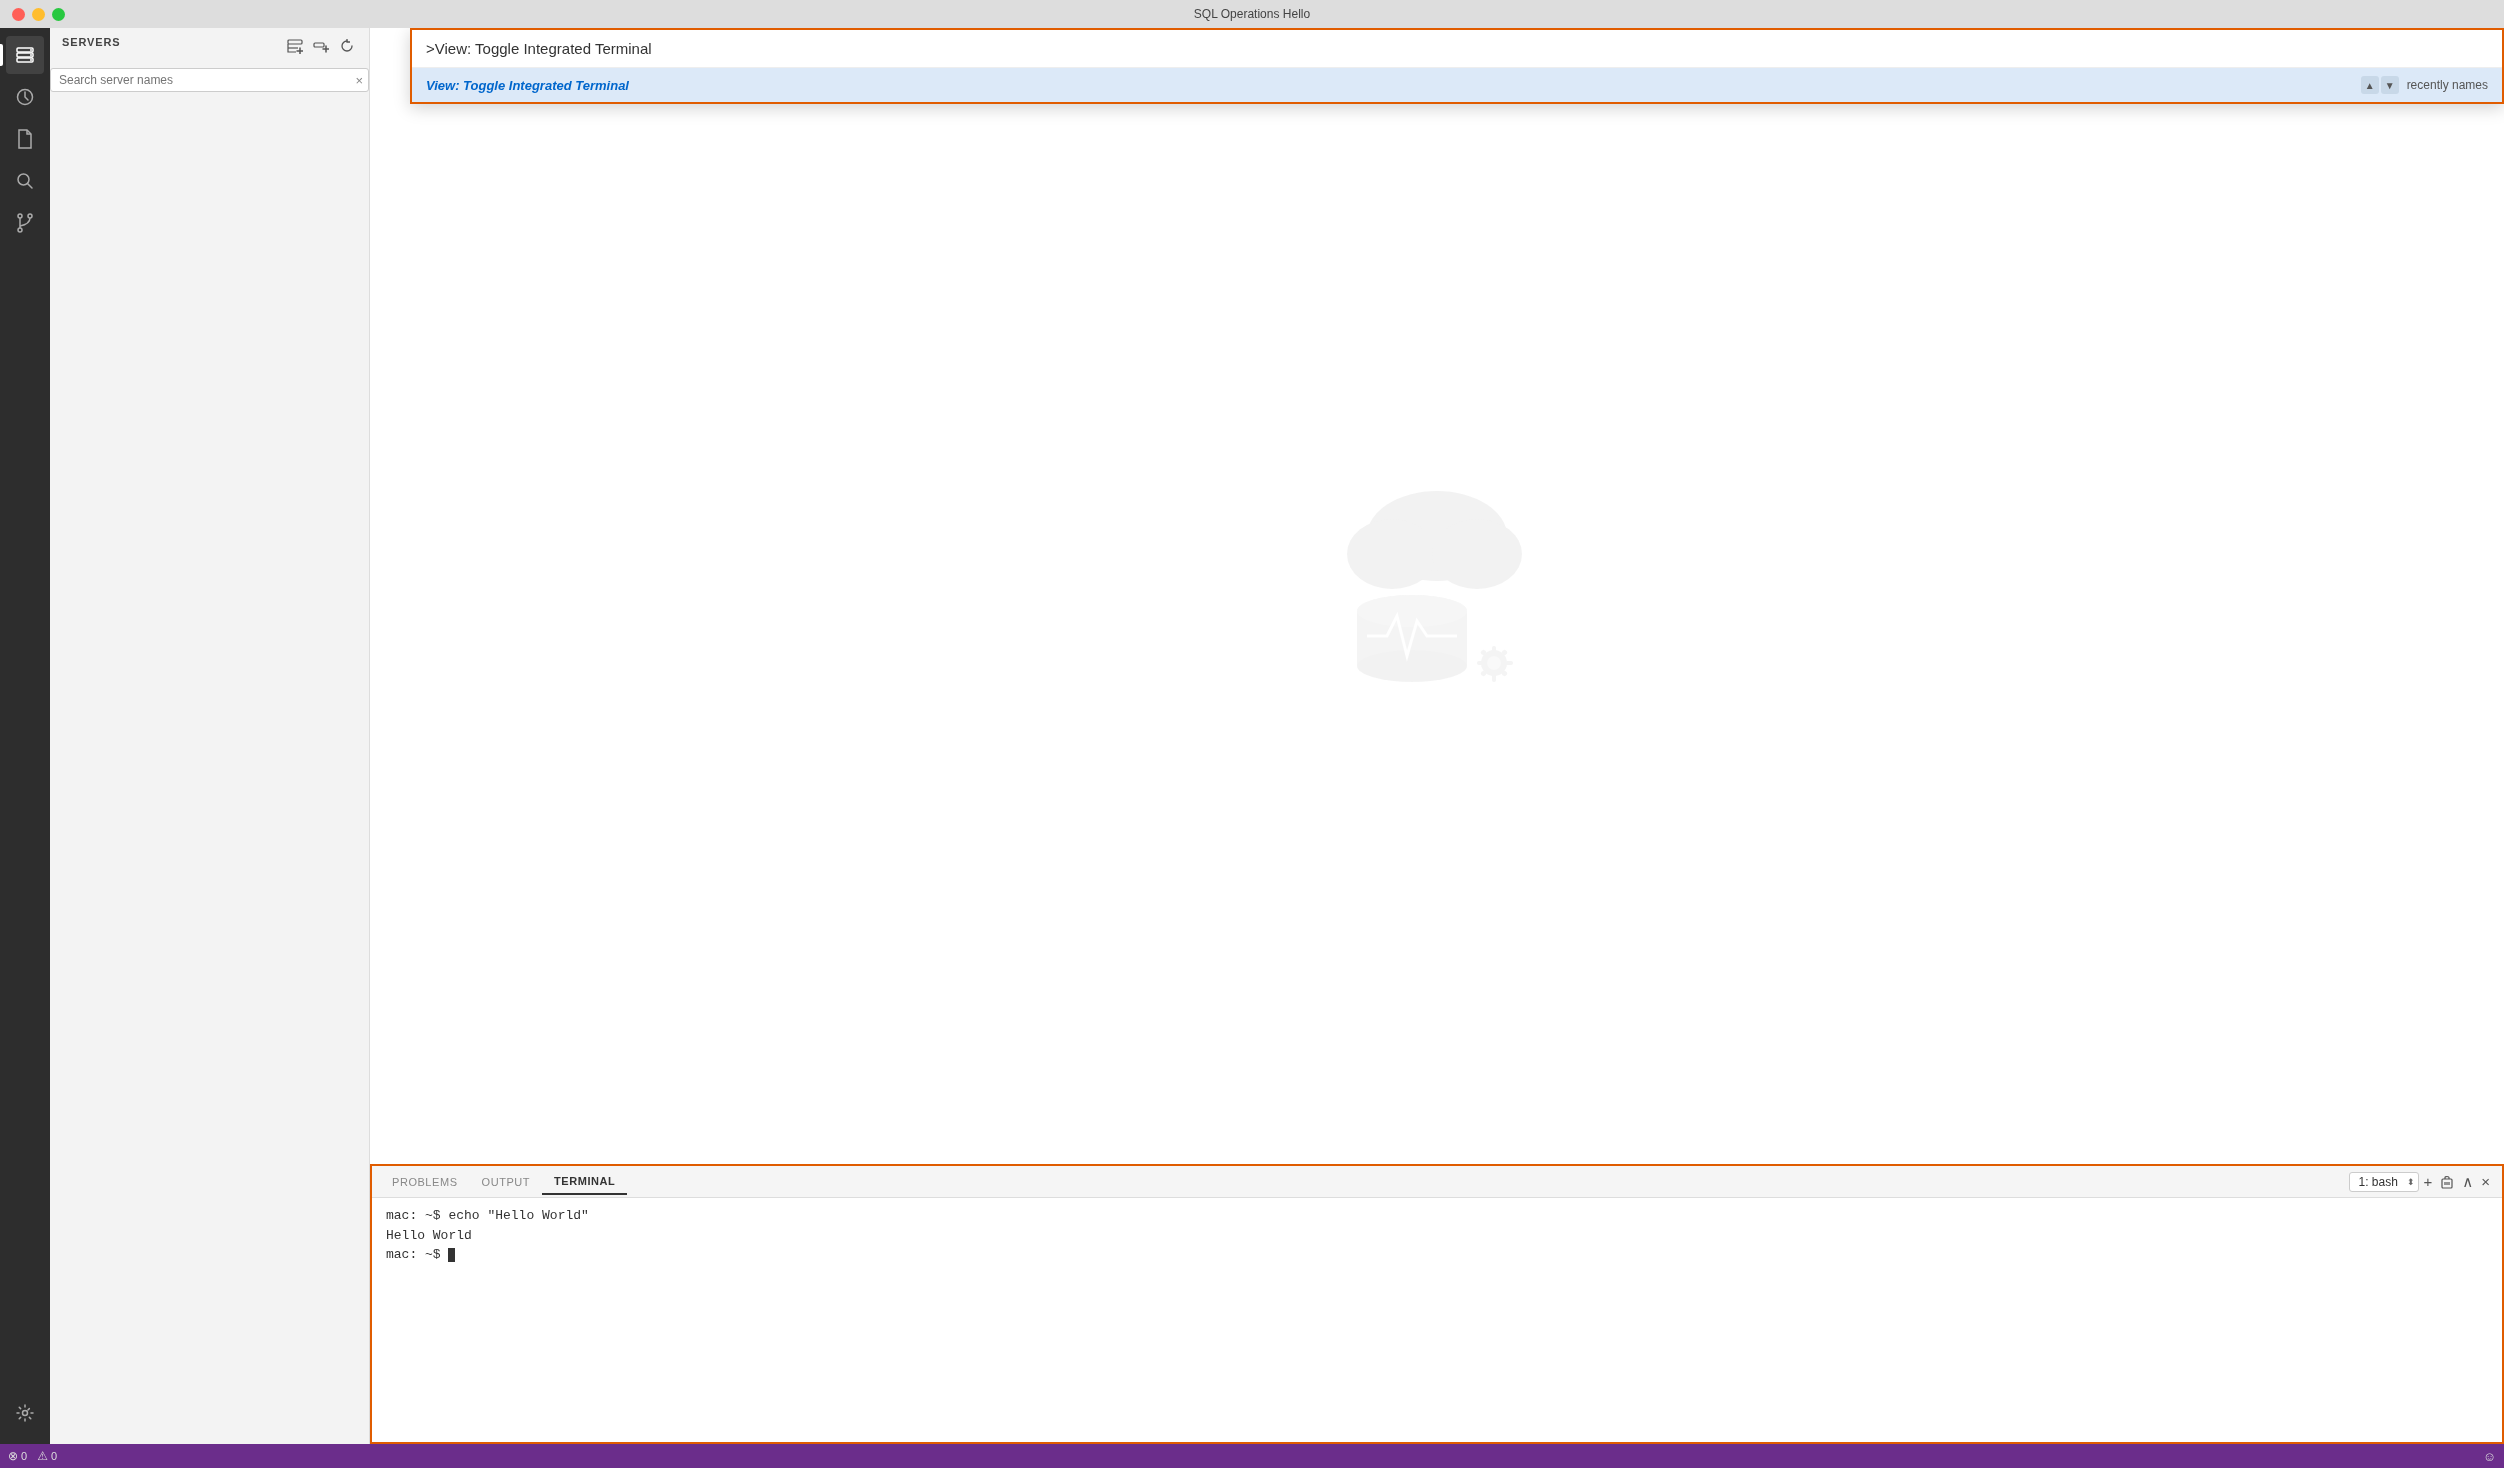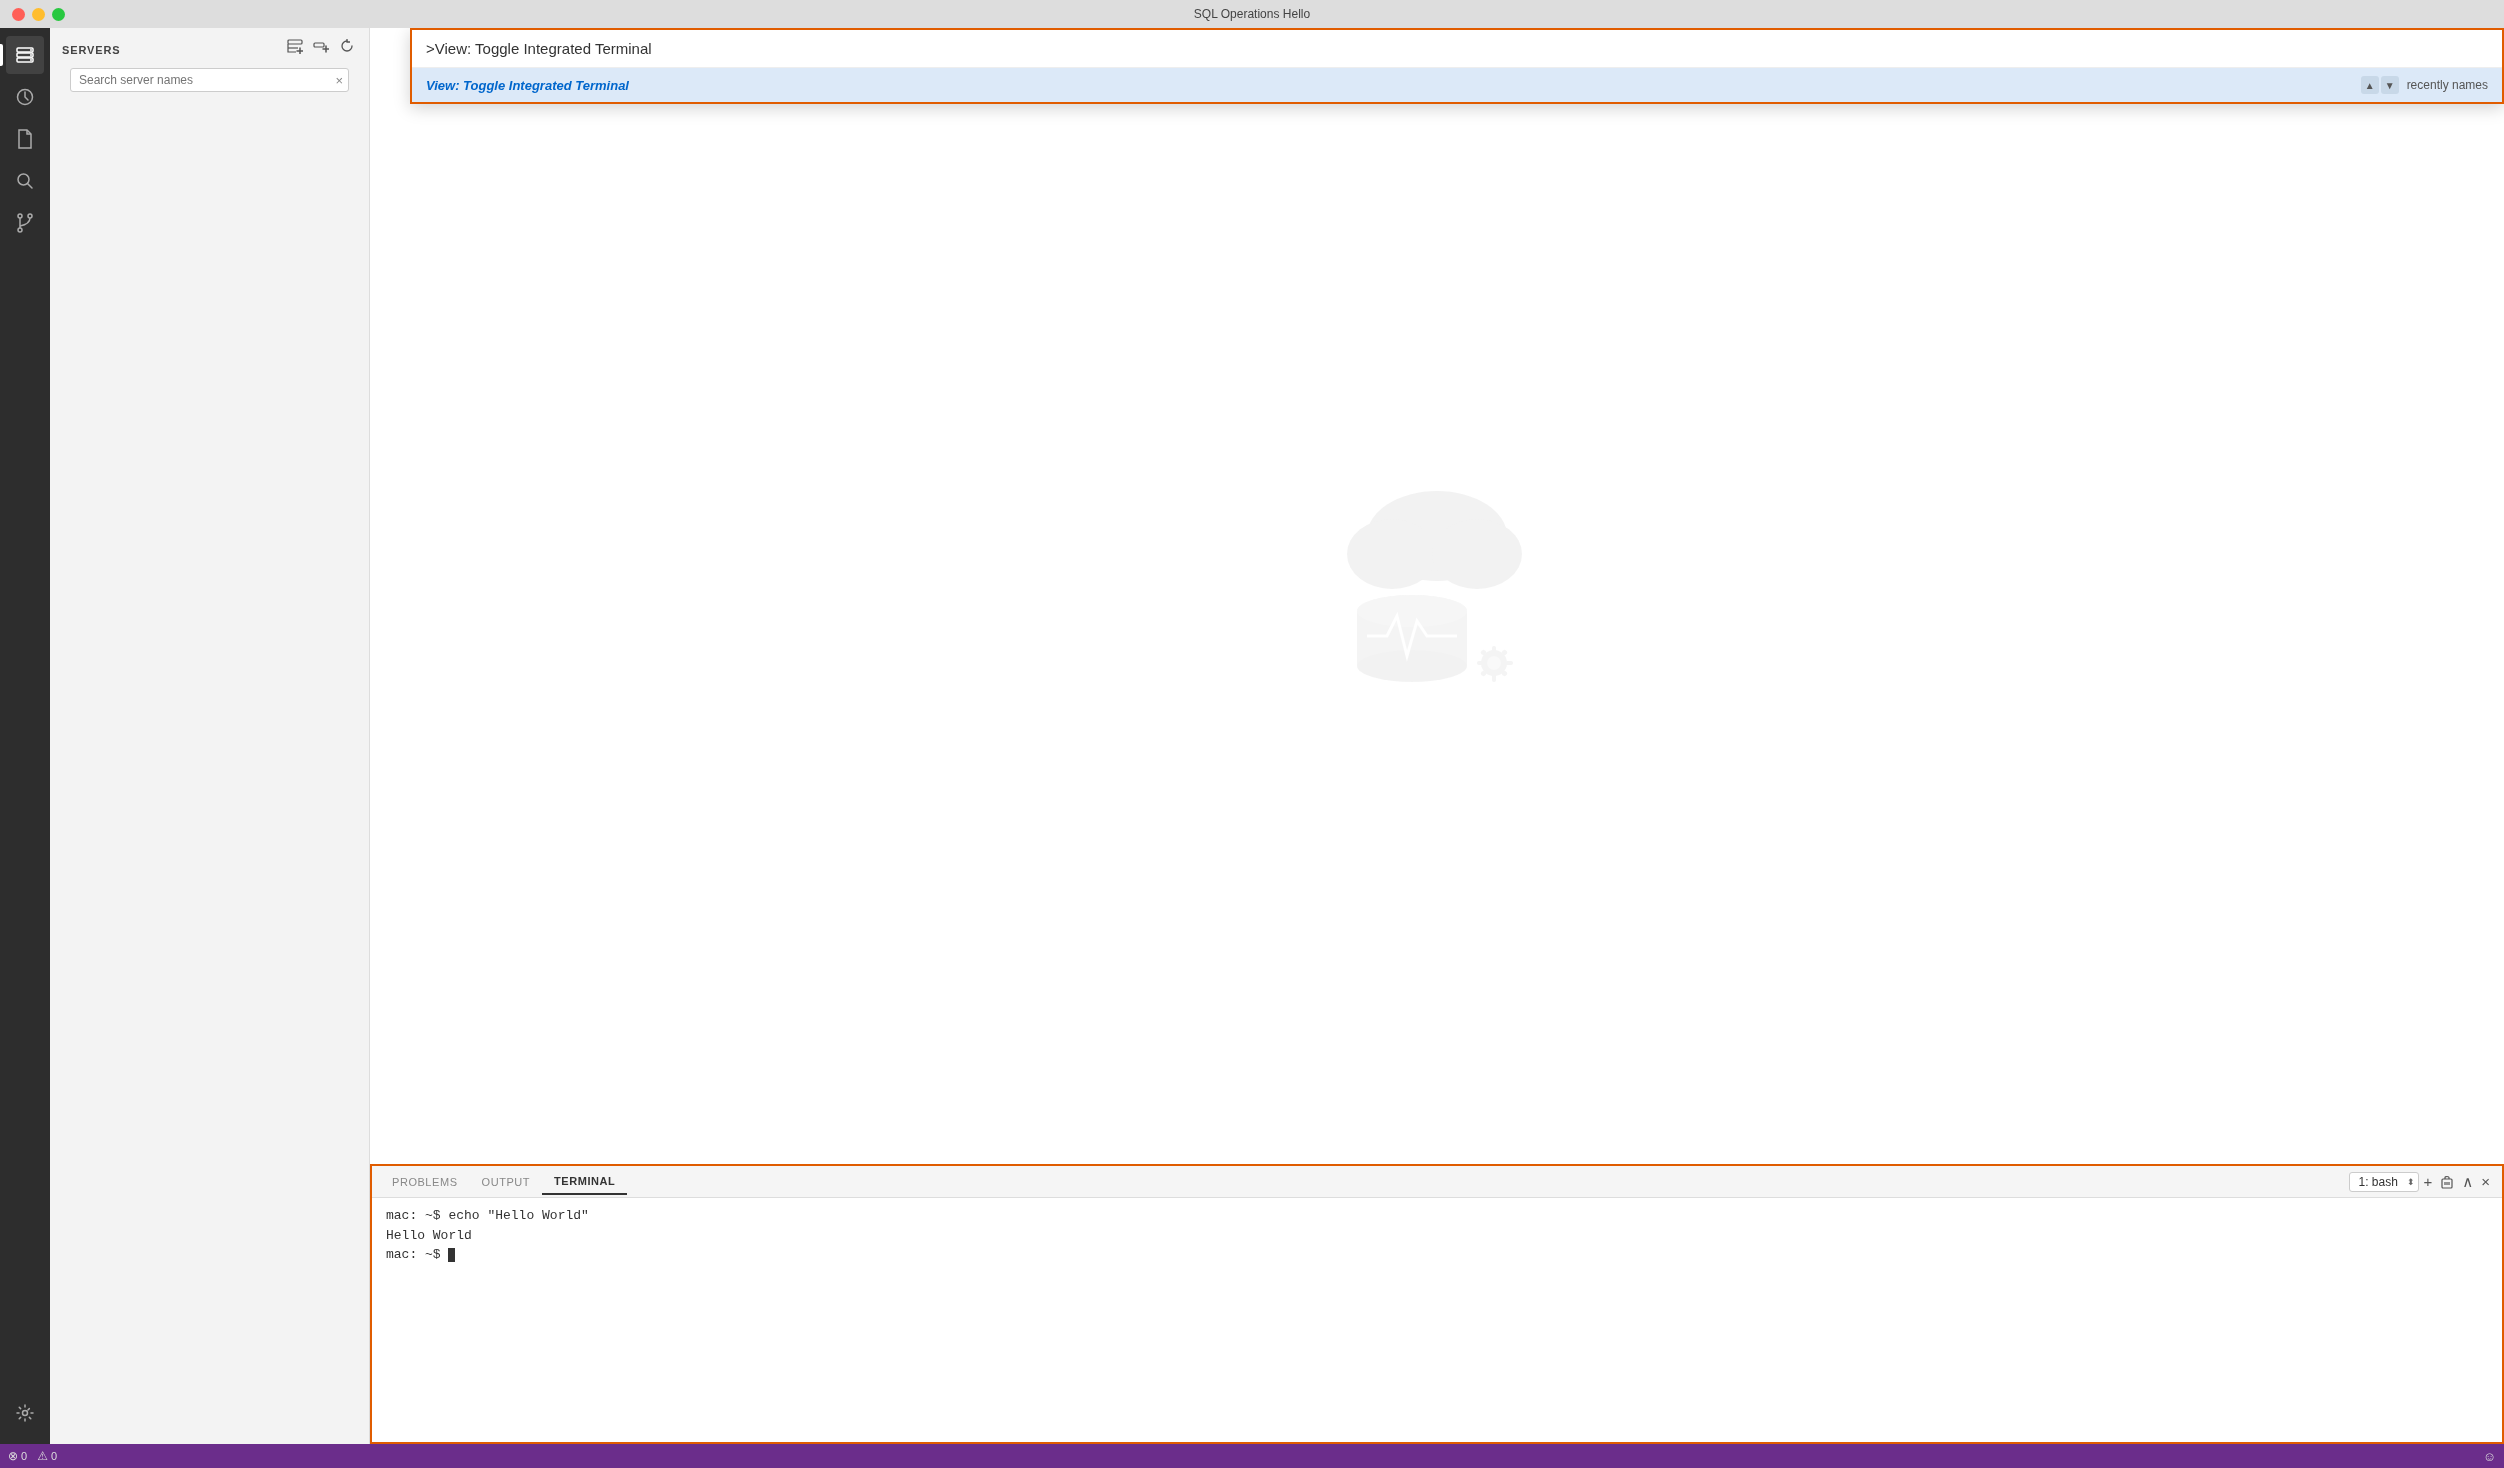--- a/index.html
+++ b/index.html
@@ -100,21 +100,21 @@
     .sidebar {
       width: 320px;
       background: #f3f3f3;
       display: flex;
       flex-direction: column;
       flex-shrink: 0;
       border-right: 1px solid #ddd;
     }
     .sidebar-header {
       display: flex;
-      align-items: flex-end;
+      align-items: flex-start;
       justify-content: space-between;
       padding: 8px 12px;
       background: #f3f3f3;
     }
     .sidebar-title {
       font-size: 11px;
       font-weight: 700;
       color: #444;
       letter-spacing: 0.08em;
       text-transform: uppercase;
@@ -128,21 +128,21 @@
       border: none;
       cursor: pointer;
       color: #666;
       font-size: 15px;
       padding: 2px;
       display: flex;
       align-items: center;
     }
 
     .search-container {
-      margin: 4px 20px;
+      margin: 4px 0;
       position: relative;
     }
     .search-input {
       width: 100%;
       padding: 4px 28px 4px 8px;
       border: 1px solid #ccc;
       border-radius: 3px;
       background: #fff;
       font-size: 12px;
       color: #333;

